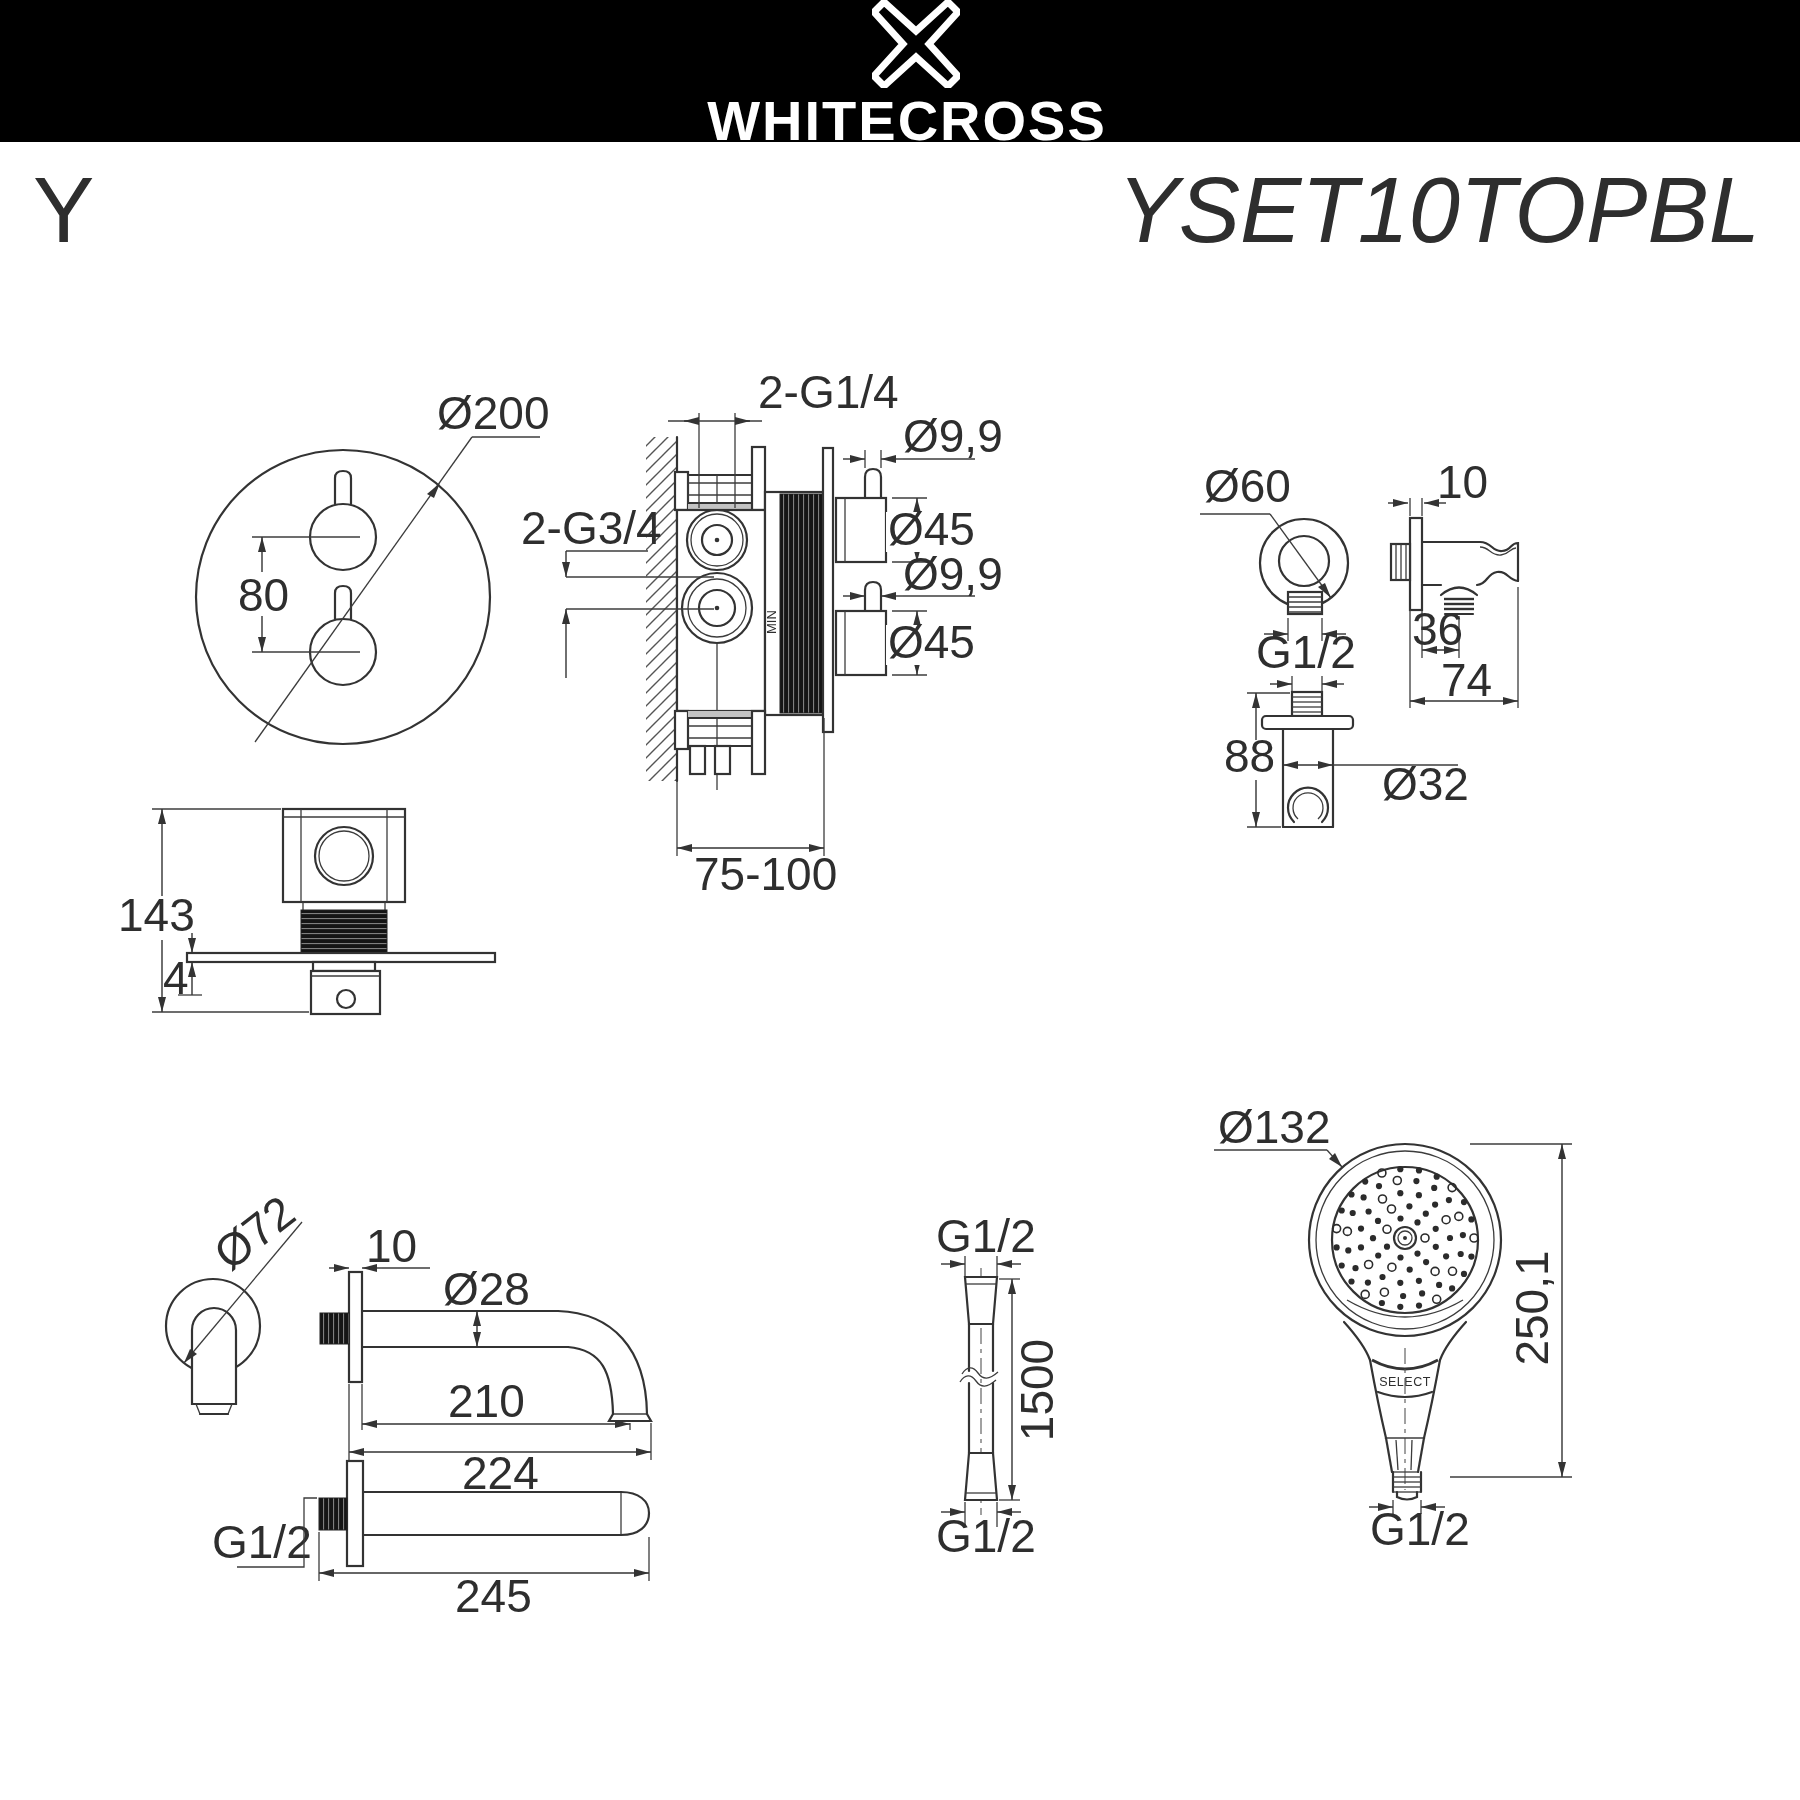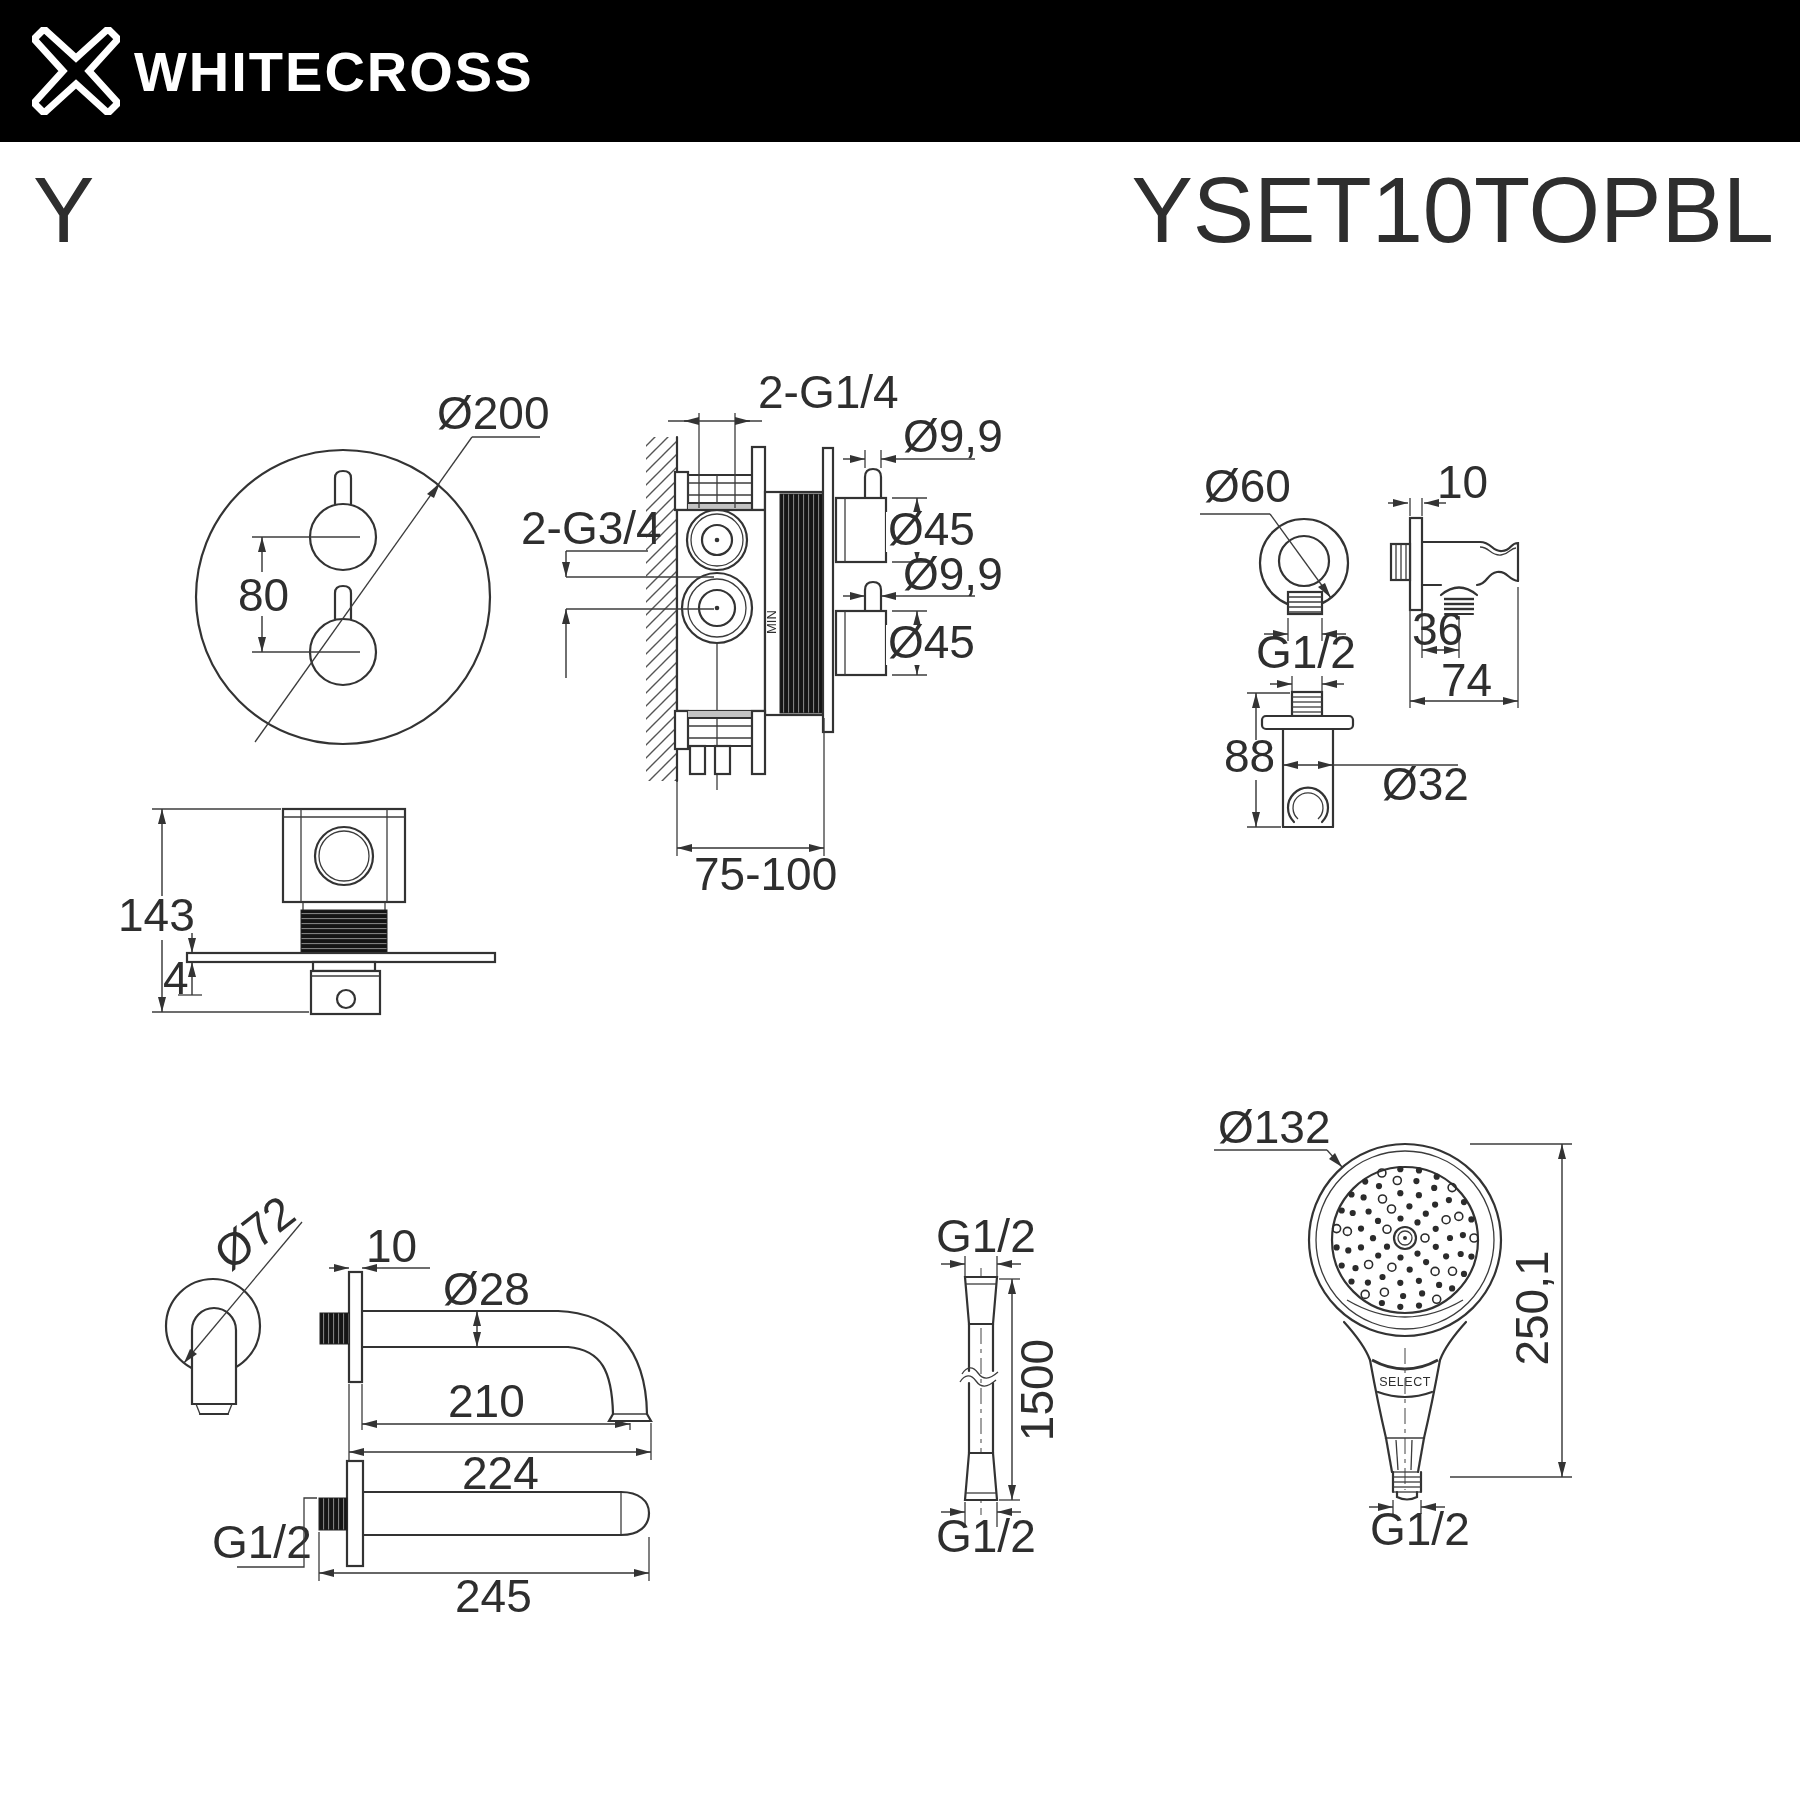--- a/index.html
+++ b/index.html
@@ -1,23 +1,23 @@
 <!DOCTYPE html>
 <html><head>
 <meta charset="utf-8">
 <style>
   html,body{margin:0;padding:0;background:#fff;}
   .page{position:relative;width:1800px;height:1800px;background:#fff;overflow:hidden;
         font-family:"Liberation Sans",sans-serif;color:#2e2e2e;}
   .topbar{position:absolute;left:0;top:0;width:1800px;height:142px;background:#000;
-          display:flex;align-items:center;}
+          display:flex;align-items:center;flex-direction:column;}
   .logo{margin-left:32px;flex:0 0 auto;}
   .brand{color:#fff;font-size:56px;font-weight:600;letter-spacing:2px;margin-left:14px;}
   .series{position:absolute;left:33px;top:158px;font-size:92px;color:#2e2e2e;}
-  .model{position:absolute;right:26px;top:158px;font-size:92px;color:#2e2e2e;}
+  .model{position:absolute;right:40px;top:158px;font-size:92px;color:#2e2e2e;font-style:italic;}
   svg.sheet{position:absolute;left:0;top:0;}
   .ln{fill:none;stroke:#333;stroke-width:2.2;stroke-linecap:round;}
   .lnw{fill:#fff;stroke:#333;stroke-width:2.2;}
   .tn{fill:none;stroke:#3c3c3c;stroke-width:1.3;}
   .dim{fill:none;stroke:#333;stroke-width:1.4;}
   .cl{fill:none;stroke:#555;stroke-width:1.1;stroke-dasharray:16 5 4 5;}
   text.t{font-family:"Liberation Sans",sans-serif;font-size:46px;fill:#2e2e2e;}
   .arr{fill:#333;}
 </style>
 </head>

